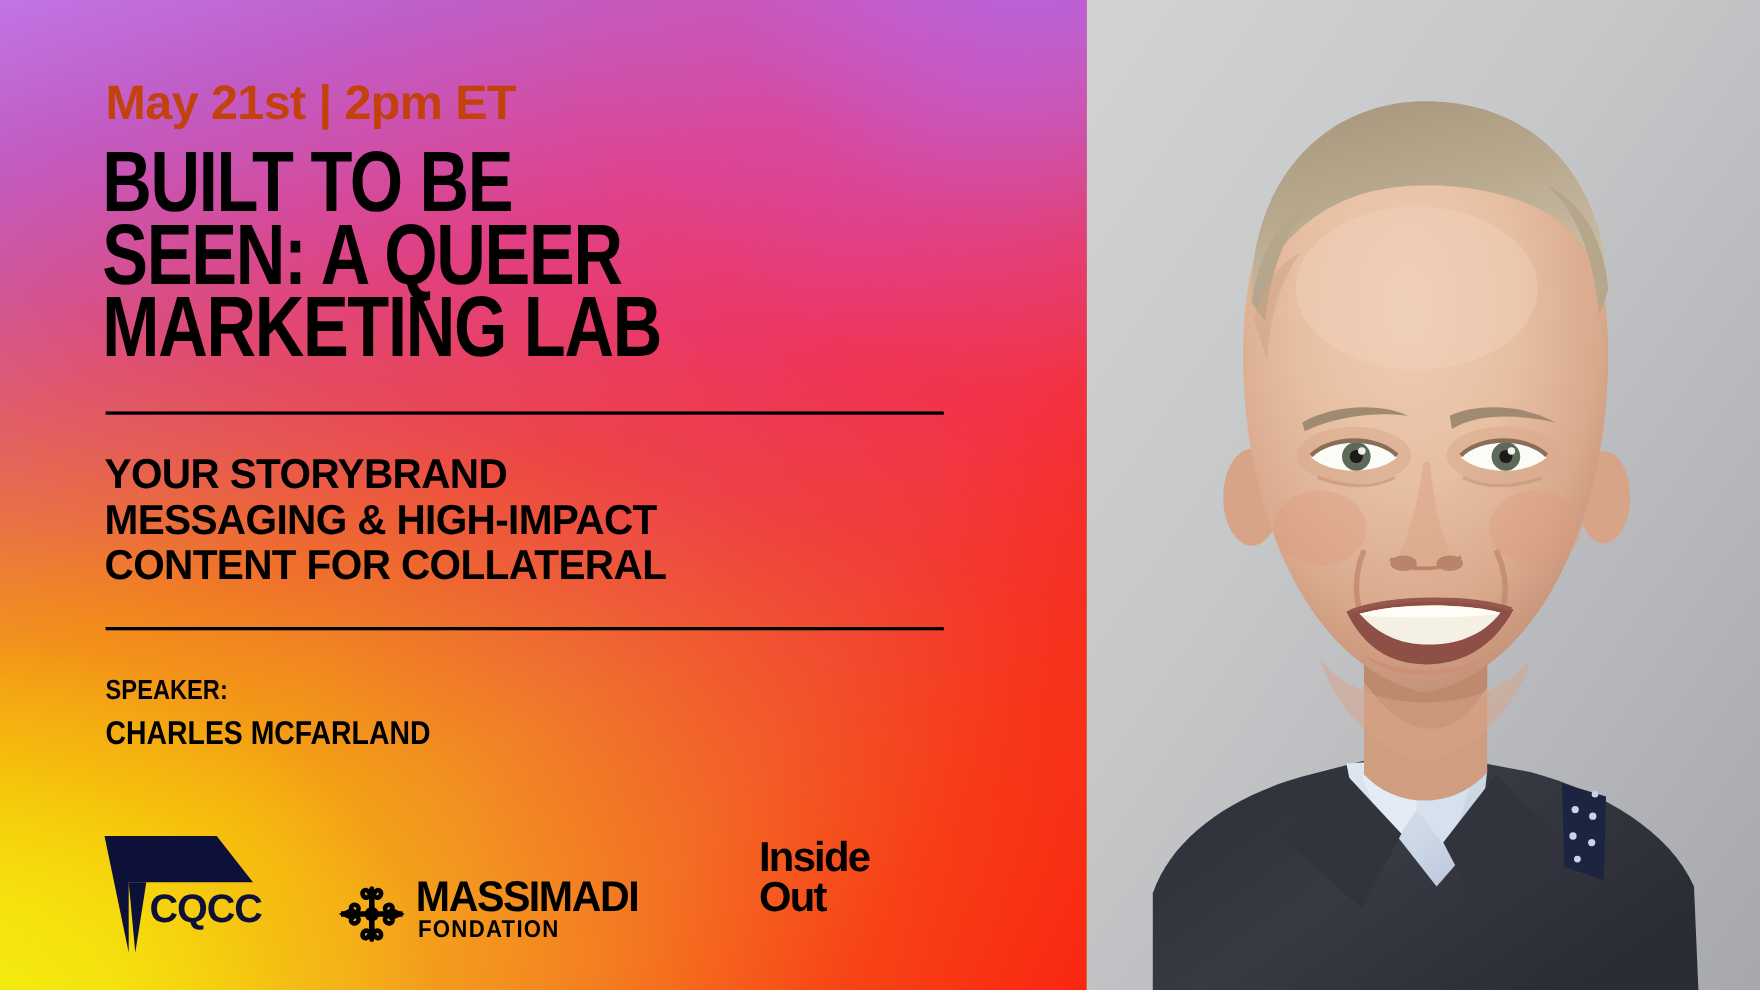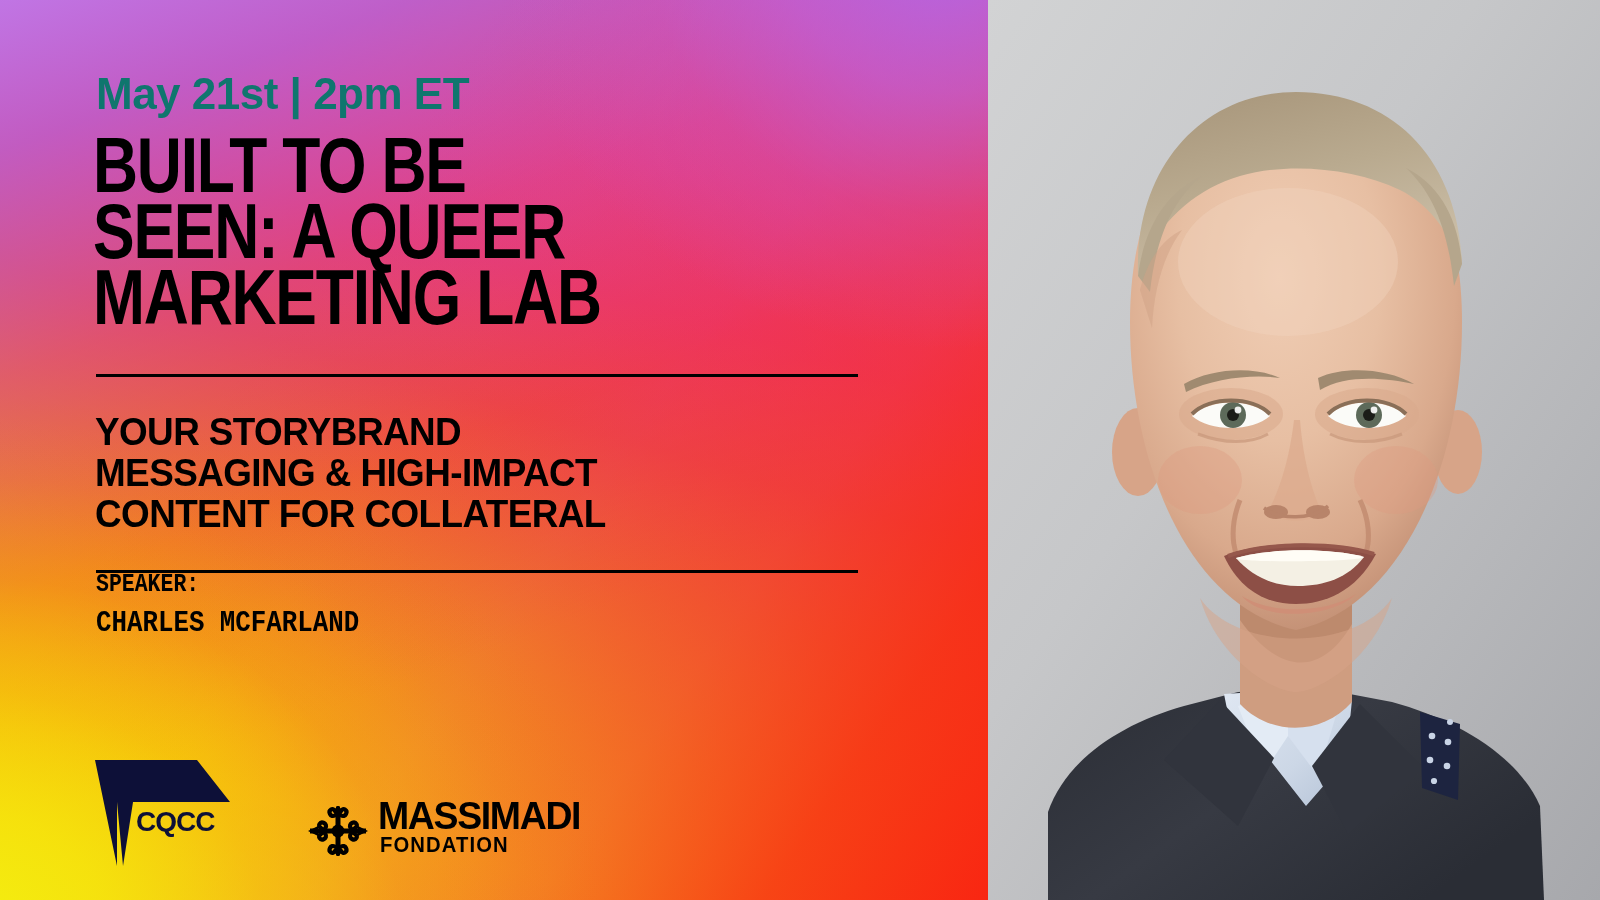--- a/index.html
+++ b/index.html
@@ -81,21 +81,21 @@
     z-index: 5;
   }
 
   
   .date-line {
     position: absolute;
     left: 96px;
     top: 72px;
     font-size: 44px;
     font-weight: 700;
-    color: #0f766e;
+    color: #c2410c;
     letter-spacing: -0.5px;
     line-height: 1;
     white-space: nowrap;
   }
 
   .headline {
     position: absolute;
     left: 93px;
     top: 133px;
     font-size: 78px;
@@ -135,22 +135,21 @@
     transform-origin: left top;
   }
   .subtitle .sl {
     display: block;
     white-space: nowrap;
   }
 
   .speaker-block {
     position: absolute;
     left: 96px;
-    top: 569px;
-    font-family: Liberation Mono, monospace;
+    top: 612px;
   }
   .speaker-label {
     font-size: 25px;
     font-weight: 700;
     color: #000;
     line-height: 1.25;
     letter-spacing: 0px;
     transform: scaleX(0.86);
     transform-origin: left top;
   }
@@ -178,21 +177,21 @@
     top: 0;
   }
 
   
   .logo-cqcc { left: 0; width: 150px; height: 115px; }
   .cqcc-mark { position: absolute; left: 0; top: 8px; }
   .cqcc-text {
     position: absolute;
     left: 43px;
     top: 58px;
-    font-size: 28px;
+    font-size: 36px;
     font-weight: 700;
     color: #0d1038;
     letter-spacing: -1px;
     line-height: 1;
   }
 
   
   .logo-massimadi { left: 213px; top: 40px; width: 330px; height: 80px; }
   .mm-symbol { position: absolute; left: 0; top: 12px; }
   .mm-name {
@@ -304,20 +303,24 @@
             <path d="M4 29 L60 29" stroke="#000" stroke-width="5"></path>
             <path d="M2 29 L12 24 L12 34 Z" fill="#000"></path>
             <path d="M62 29 L52 24 L52 34 Z" fill="#000"></path>
             <circle cx="32" cy="29" r="6.5" fill="#000"></circle>
           </svg>
         </span>
         <span class="mm-name">MASSIMADI</span>
         <span class="mm-sub">FONDATION</span>
       </div>
 
+      <div class="logo logo-insideout">
+        <span class="io-line">Inside</span>
+        <span class="io-line">Out</span>
+      </div>
 
     </div>
   </div>
 
   <div class="portrait">
     <svg class="portrait-svg" viewBox="0 0 612 900" aria-hidden="true">
       <defs>
         <linearGradient id="bgGrad" x1="0" y1="0" x2="1" y2="1">
           <stop offset="0%" stop-color="#d2d3d4"></stop>
           <stop offset="40%" stop-color="#c6c7c9"></stop>

